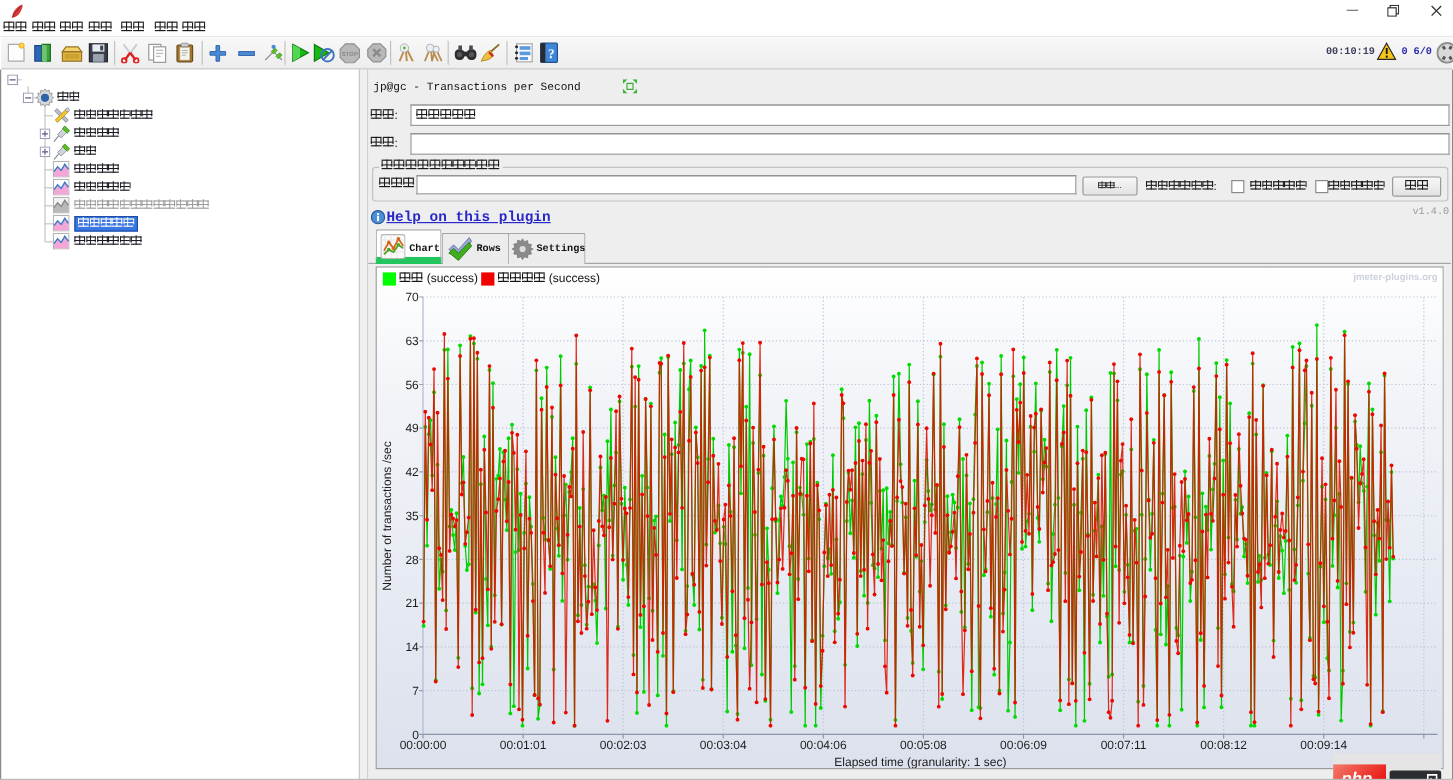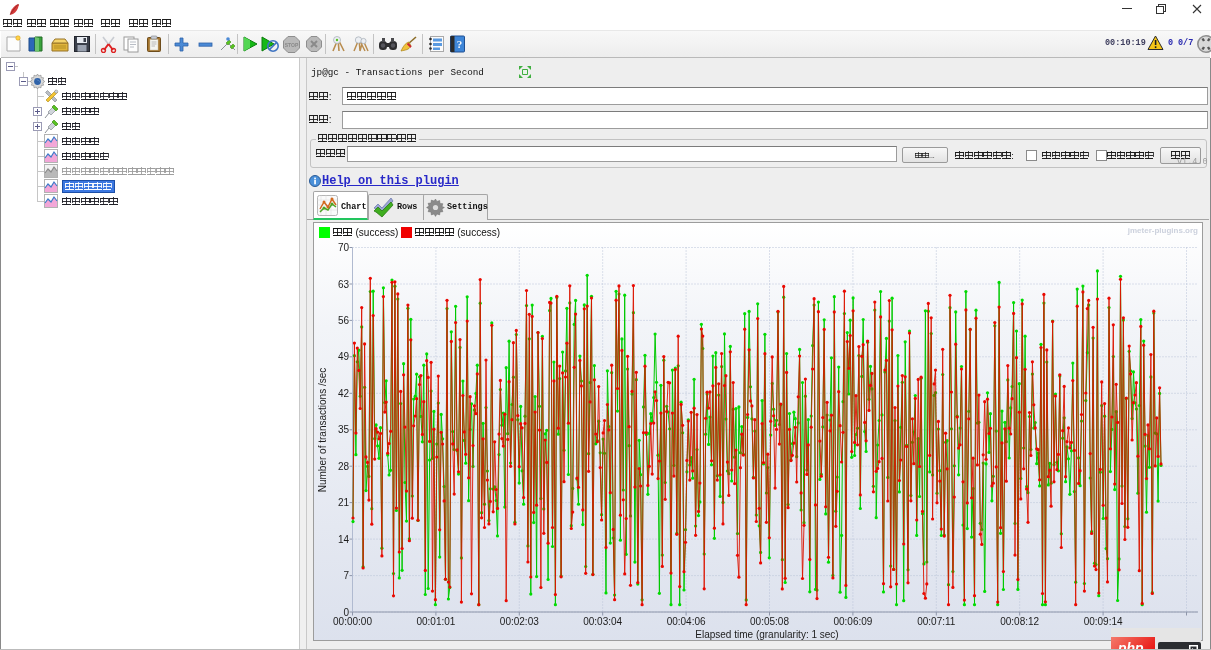--- a/index.html
+++ b/index.html
@@ -181,21 +181,21 @@
     <div class="sep" style="left:324px"></div>
     <div class="sep" style="left:372px"></div>
     <div class="sep" style="left:421px"></div>
  <span class="abs mono" style="left:1104px;top:7px;font-size:8.5px;font-weight:bold;color:#3e3e5e">00:10:19</span>
  <svg class="abs" style="left:1146px;top:4px" width="17" height="16" viewBox="0 0 17 16">
       <path d="M8.5 1 16 14.5H1z" fill="#f5c518" stroke="#2b2b2b" stroke-width="1"></path>
       <rect x="7.8" y="5" width="1.6" height="5" fill="#1a1a1a"></rect>
       <rect x="7.8" y="11.3" width="1.6" height="1.8" fill="#1a1a1a"></rect>
     </svg>
  <span class="abs mono" style="left:1167px;top:7px;font-size:8.5px;font-weight:bold;color:#2a2ab0">0</span>
- <span class="abs mono" style="left:1177px;top:7px;font-size:8.5px;font-weight:bold;color:#2a2ab0">0/7</span>
+ <span class="abs mono" style="left:1177px;top:7px;font-size:8.5px;font-weight:bold;color:#2a2ab0">6/0</span>
  <svg class="abs" style="left:1196px;top:3px" width="18" height="20" viewBox="0 0 18 20">
       <circle cx="9" cy="10" r="8.2" fill="#d9d9d9" stroke="#8f8f8f" stroke-width="1.6"></circle>
       <g stroke="#555" stroke-width="2.4">
         <path d="M5.5 4.5 7 7M12.5 4.5 11 7M5.5 15.5 7 13M12.5 15.5 11 13"></path>
       </g>
     </svg>
 </div>
 
 <div id="tree">
  <div class="tl" style="left:22px;top:14px;width:1px;height:10px"></div>
@@ -324,24 +324,24 @@
  <div class="cb" style="left:789px;top:92px"></div>
  <span class="lab" style="left:800px;top:92px;font-size:9.5px"><i class="z"></i><i class="z"></i><i class="z"></i><i class="z"></i><i class="z"></i></span>
  <div class="btn" style="left:853px;top:89px;width:41px;height:17px;font-size:10px;font-weight:bold;line-height:16px"><i class="z"></i><i class="z"></i></div>
 
  <svg class="abs" style="left:2px;top:117px" width="12" height="12" viewBox="0 0 12 12">
       <circle cx="6" cy="6" r="5.5" fill="#4a90d9" stroke="#2a5a96"></circle>
       <rect x="5.2" y="4.8" width="1.7" height="4.5" fill="#fff"></rect>
       <rect x="5.2" y="2.6" width="1.7" height="1.6" fill="#fff"></rect>
     </svg>
  <span class="abs mono" style="left:15px;top:116px;font-size:12px;font-weight:bold;color:#2828c8;text-decoration:underline">Help on this plugin</span>
- <span class="abs mono" style="left:870px;top:99px;font-size:8.5px;color:#9a9a9a">v1.4.0</span>
+ <span class="abs mono" style="left:870px;top:113px;font-size:8.5px;color:#9a9a9a">v1.4.0</span>
 
  <div id="tabpane">
-  <div class="tab" style="left:6px;top:-29px;width:55px;height:29px;background:#fff;border-bottom:2px solid #22c55e">
+  <div class="tab" style="left:6px;top:-29px;width:55px;height:29px;background:#fff;border-bottom:6px solid #22c55e">
    <div class="abs" style="left:3px;top:3px"><svg width="21" height="21" viewBox="0 0 21 21">
             <rect x=".5" y=".5" width="20" height="20" rx="2" fill="#fafafa" stroke="#b5b5b5"></rect>
             <path d="M4 .5V20M9 .5V20M14 .5V20M.5 5H20M.5 10H20M.5 15H20" stroke="#e3e3e3" stroke-width=".7"></path>
             <path d="M3 14l4-7 4 5 4-8 4 6" fill="none" stroke="#d2691e" stroke-width="1.5"></path>
             <path d="M3 17l4-4 4 2 4-6 4 3" fill="none" stroke="#4ca424" stroke-width="1.5"></path>
             <circle cx="7" cy="7" r="1.5" fill="#d2691e"></circle>
             <circle cx="11" cy="12" r="1.5" fill="#d2691e"></circle>
             <circle cx="15" cy="4" r="1.5" fill="#d2691e"></circle>
             <circle cx="7" cy="13" r="1.5" fill="#4ca424"></circle>
             <circle cx="15" cy="9" r="1.5" fill="#4ca424"></circle>

